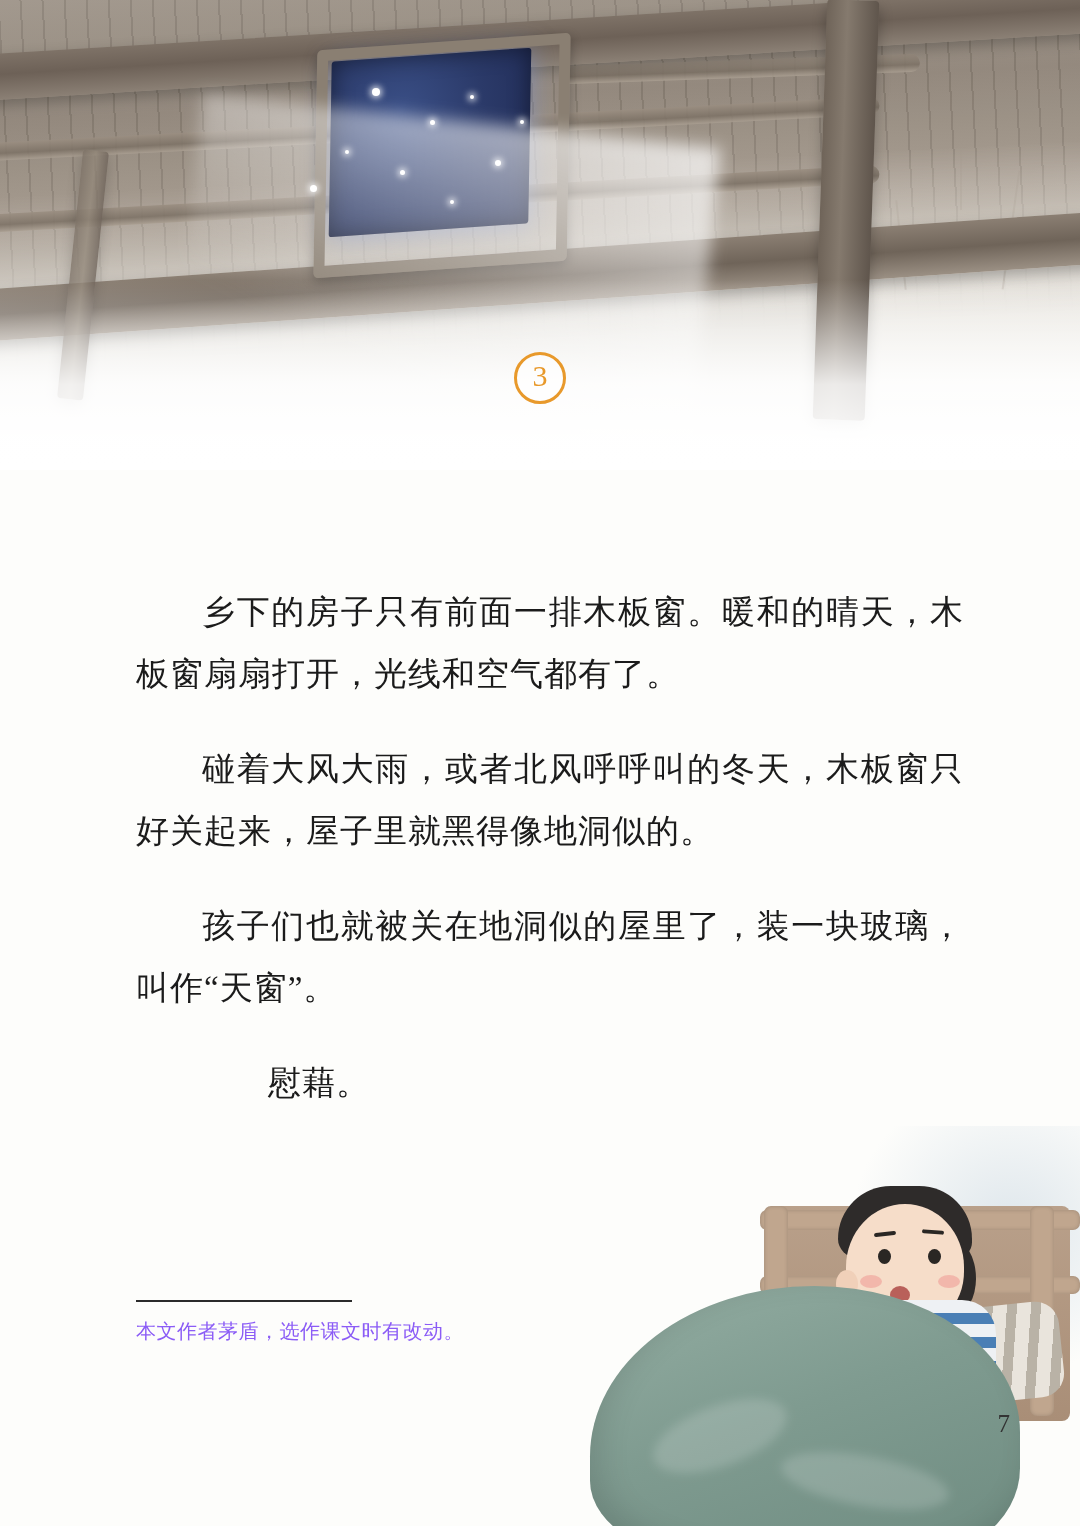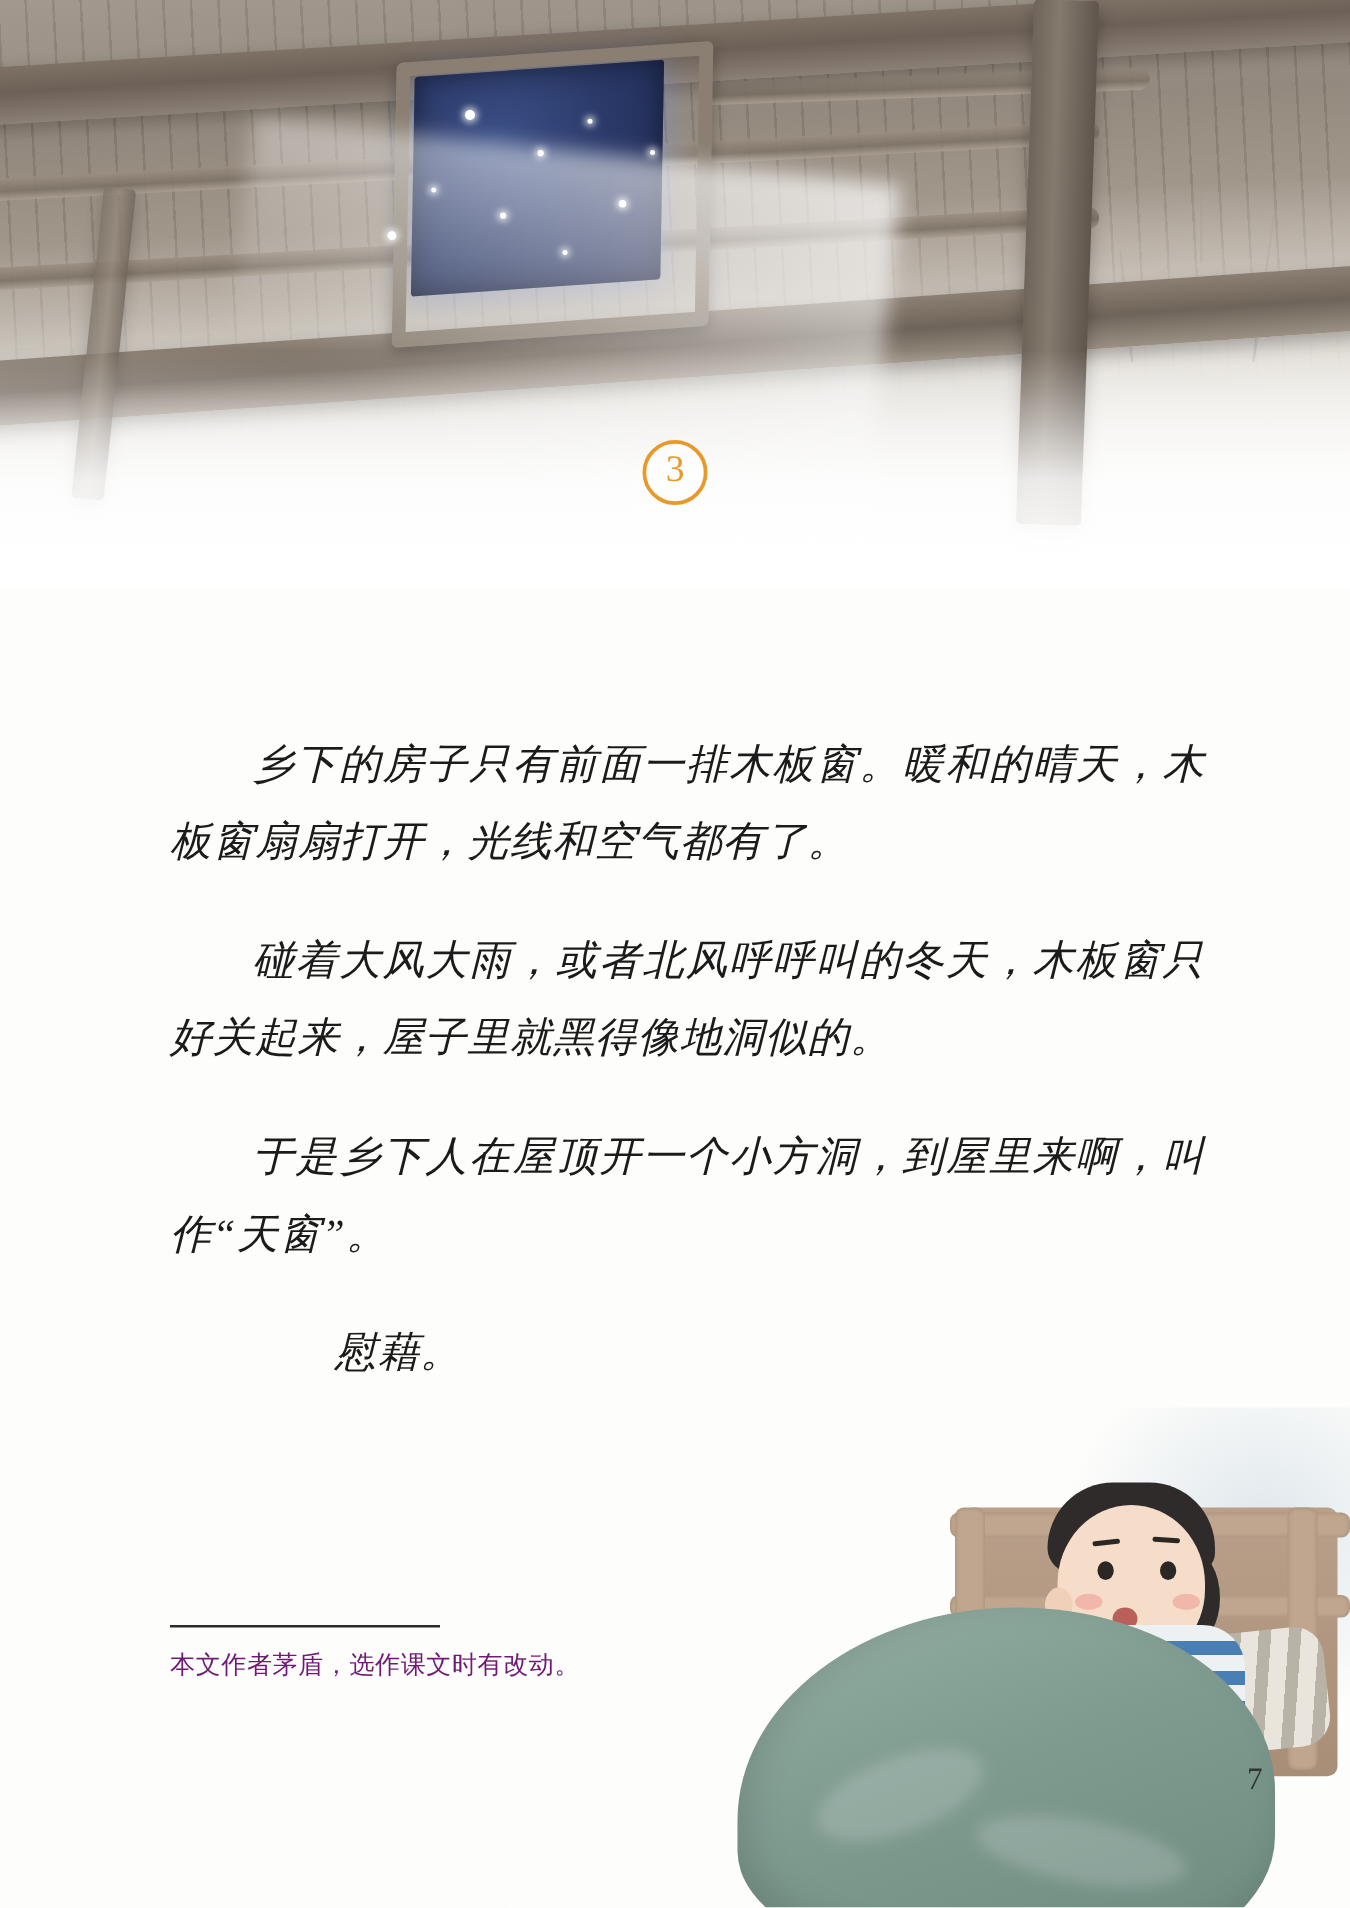--- a/index.html
+++ b/index.html
@@ -157,21 +157,20 @@
     z-index: 4;
   }
   .para {
     font-size: 33px;
     line-height: 62px;
     color: #1b1b1b;
     text-indent: 66px;
     text-align: justify;
     letter-spacing: 1px;
     font-family: "Liberation Serif", serif;
-    font-style: italic;
   }
   .ruby-wrap {
     position: relative;
     display: inline-block;
   }
   .ruby-pinyin {
     position: absolute;
     left: 50%;
     top: -26px;
     transform: translateX(-50%);
@@ -190,21 +189,21 @@
     z-index: 6;
   }
   .footnote-rule {
     width: 216px;
     height: 2px;
     background: #2b2b2b;
     margin-bottom: 16px;
   }
   .footnote-text {
     font-size: 20px;
-    color: #701a75;
+    color: #8b5cf6;
     letter-spacing: .5px;
     font-family: Liberation Sans, sans-serif;
   }
 
   
   .page-num {
     position: absolute;
     right: 70px; bottom: 88px;
     font-size: 25px;
     color: #333;
@@ -384,21 +383,21 @@
     <div class="top-fade"></div>
   </div>
 
   <div class="title-row">
     <div class="lesson-num">3</div>
   </div>
 
   <div class="body">
     <p class="para">乡下的房子只有前面一排木板窗。暖和的晴天，木板窗扇扇打开，光线和空气都有了。</p>
     <p class="para">碰着大风大雨，或者北风呼呼叫的冬天，木板窗只好关起来，屋子里就黑得像地洞似的。</p>
-    <p class="para">于是乡下人在屋顶开一个小方洞，到屋里来啊，叫作“天窗”。</p>
+    <p class="para">孩子们也就被关在地洞似的屋里了，装一块玻璃，叫作“天窗”。</p>
     <p class="para"><span class="ruby-wrap"><span>慰藉</span></span><span>。</span></p>
   </div>
 
   <div class="illus-bottom">
     <div class="bg-soft"></div>
 
     <div class="bed-headboard"></div>
     <div class="bed-bar" style="left:200px;bottom:296px;width:320px;height:20px;"></div>
     <div class="bed-bar" style="left:200px;bottom:232px;width:320px;height:18px;"></div>
     <div class="bed-bar" style="left:204px;bottom:110px;width:24px;height:210px;"></div>

